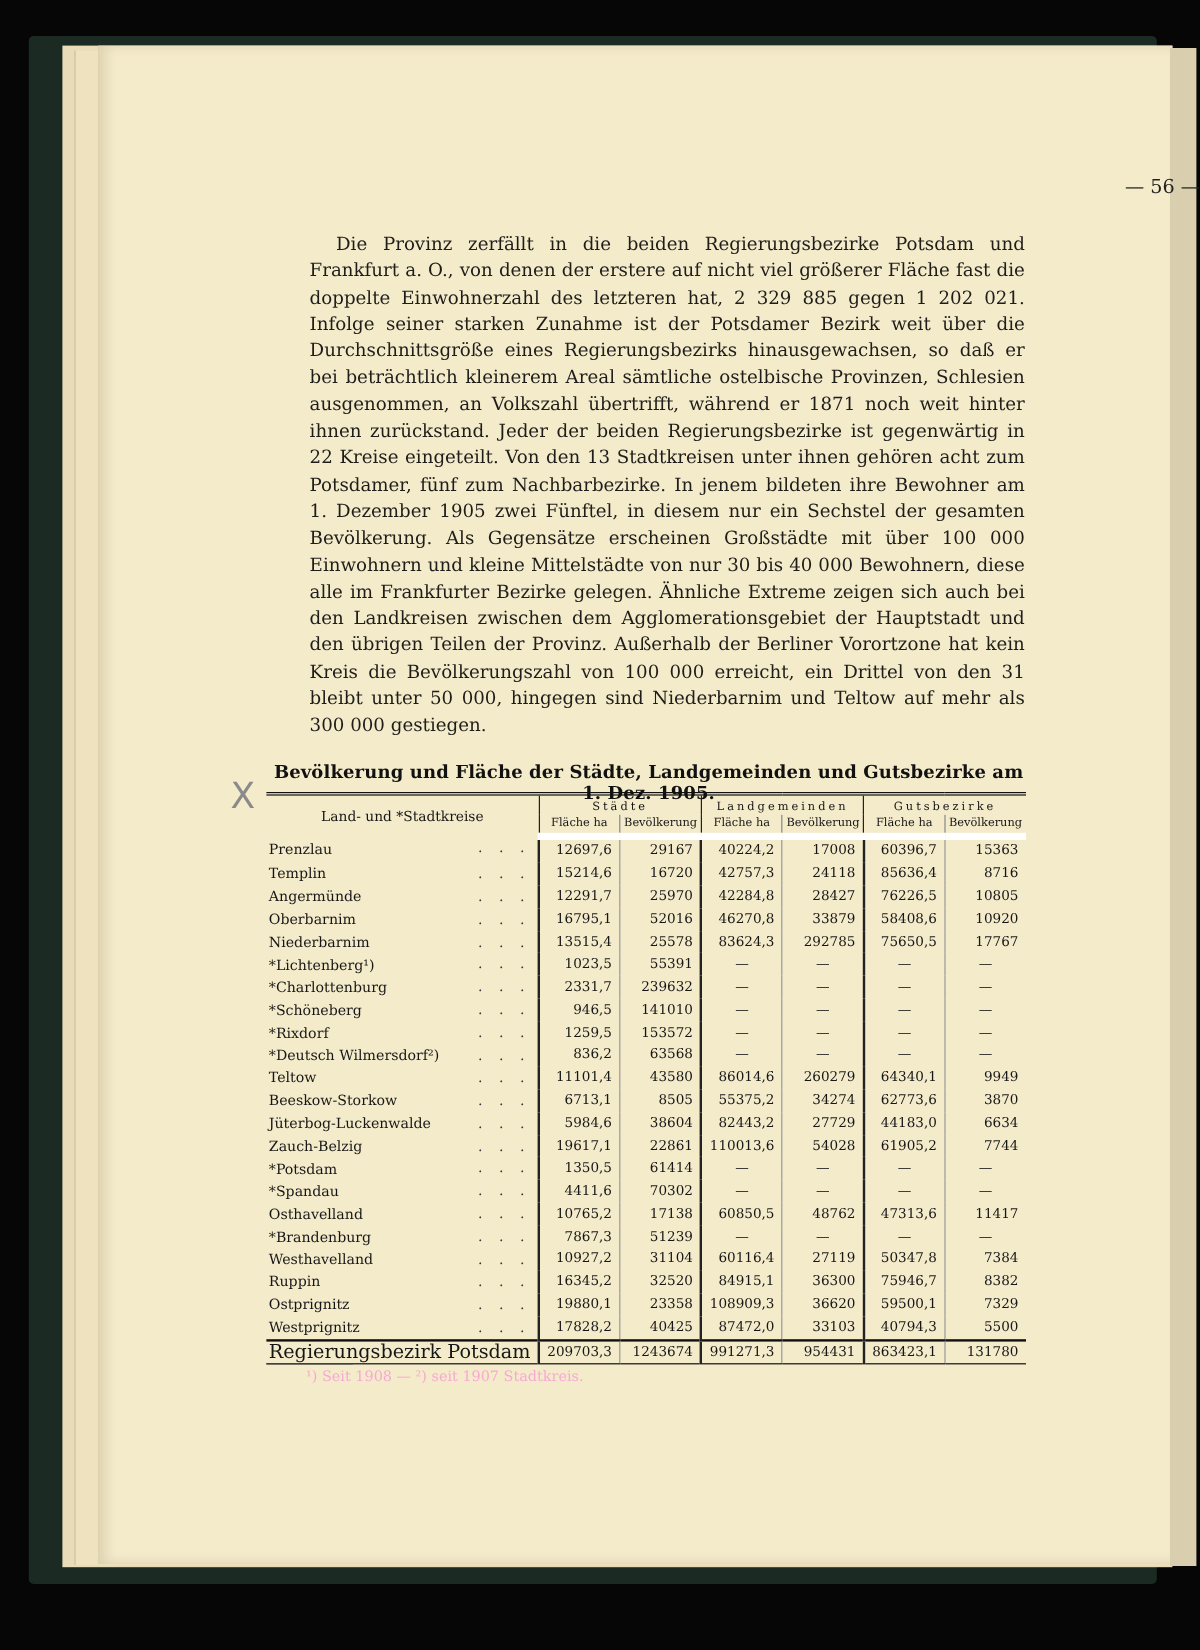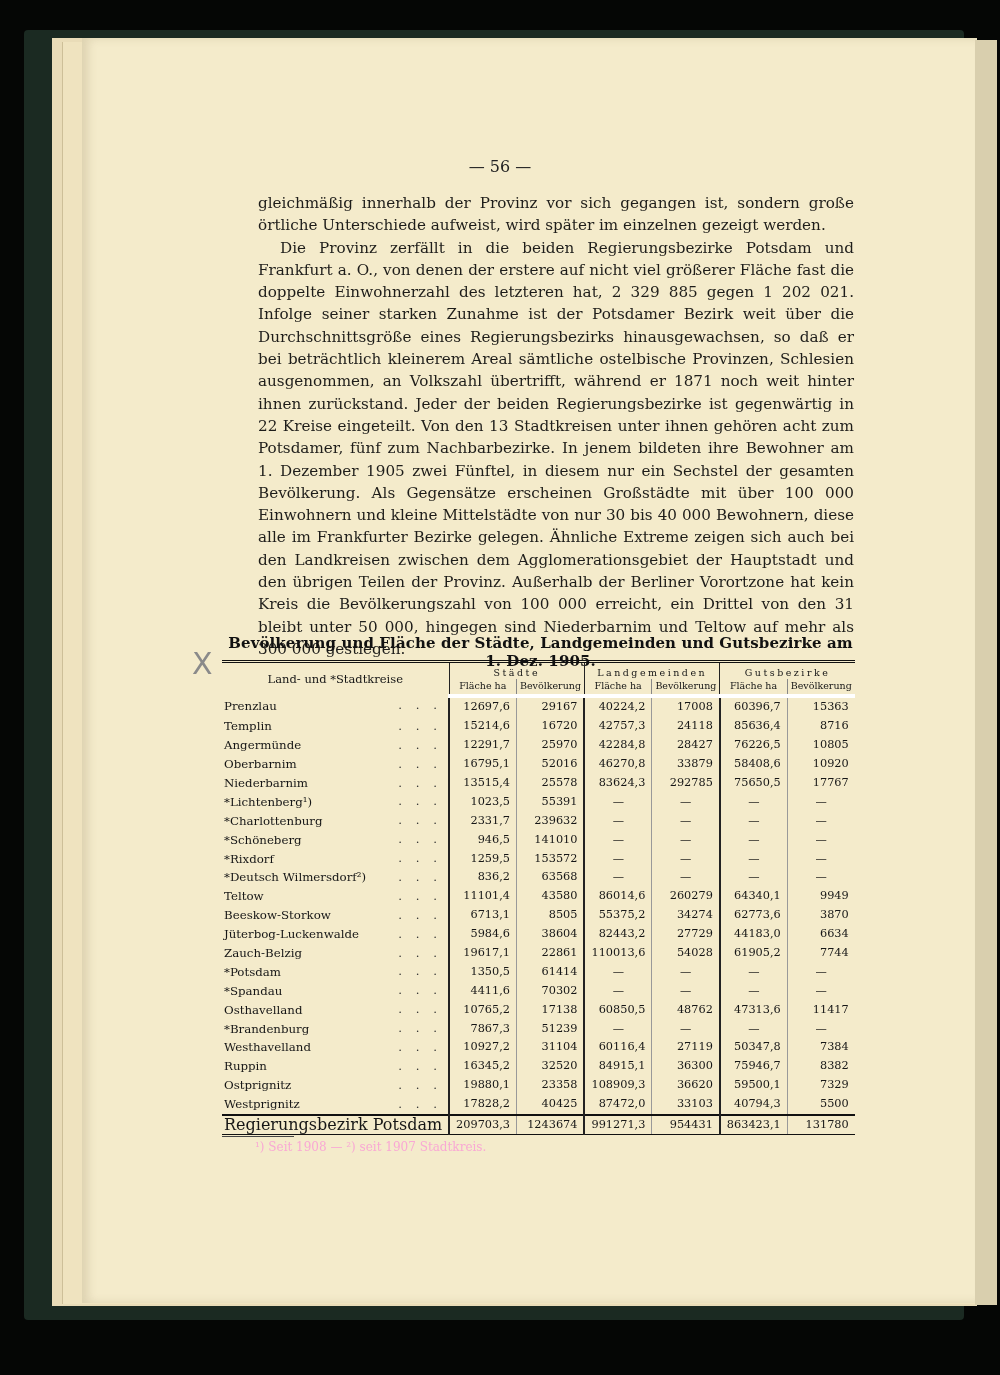--- a/index.html
+++ b/index.html
@@ -23,21 +23,21 @@
   .page {
     position: absolute; left: 82px; top: 38px; width: 895px; height: 1265px;
     background: #f4ebcb;
     box-shadow: inset 6px 0 10px rgba(120,100,60,0.18);
   }
   .right-edge {
     position: absolute; left: 975px; top: 40px; width: 22px; height: 1265px;
     background: #d9cfae;
   }
   .page-number {
-    position: absolute; left: 0; width: 1000px; top: 157px; text-align: center;
+    position: absolute; left: 0; width: 1000px; top: 146px; text-align: right;
     font-size: 16px; color: #222;
   }
   .body-text {
     position: absolute; left: 258px; top: 192px; width: 596px;
     font-size: 15.2px; line-height: 22.3px; color: #1e1d1a;
     text-align: justify;
   }
   .body-text p { margin: 0; }
   .body-text p.indent { text-indent: 22px; }
   .body-text p.first { text-indent: 0; }
@@ -61,21 +61,21 @@
     font-weight: normal; font-size: 9.5px; padding: 1px 3px; line-height: 11px;
     border-left: 1px solid #222;
     text-align: center;
   }
   table.stats th.name-head {
     border-left: none; font-size: 11.5px; width: 205px; vertical-align: middle;
   }
   table.stats th.group { letter-spacing: 2.5px; font-size: 9.5px; padding-top: 4px; margin-top: 17px; }
   table.stats th.sub { border-top: none; }
   table.stats th.sub-inner { border-left: 1px solid #888; }
-  table.stats thead tr:last-child th { border-bottom: 4px solid #ffffff; padding-bottom: 3px; }
+  table.stats thead tr:last-child th { border-bottom: 6px solid #ffffff; padding-bottom: 3px; }
   table.stats td {
     padding: 0 6px; height: 18.9px; line-height: 18px; text-align: right;
     border-left: 2px solid #222; white-space: nowrap;
   }
   table.stats td.inner { border-left: 1px solid #999; }
   table.stats td.name {
     text-align: left; border-left: none; padding-left: 2px;
     font-size: 11.8px; position: relative;
   }
   table.stats td.name .label { background: transparent; }
@@ -101,21 +101,20 @@
 
 <div class="cover"></div>
 <div class="page-stack"></div>
 <div class="page-stack2"></div>
 <div class="page"></div>
 <div class="right-edge"></div>
 
 <div class="page-number">— 56 —</div>
 
 <div class="body-text">
-  <p class="first">gleichmäßig innerhalb der Provinz vor sich gegangen ist, sondern große örtliche Unterschiede aufweist, wird später im einzelnen gezeigt werden.</p>
   <p class="indent">Die Provinz zerfällt in die beiden Regierungsbezirke Potsdam und Frankfurt a. O., von denen der erstere auf nicht viel größerer Fläche fast die doppelte Einwohnerzahl des letzteren hat, 2 329 885 gegen 1 202 021. Infolge seiner starken Zunahme ist der Potsdamer Bezirk weit über die Durchschnittsgröße eines Regierungsbezirks hinausgewachsen, so daß er bei beträchtlich kleinerem Areal sämtliche ostelbische Provinzen, Schlesien ausgenommen, an Volkszahl übertrifft, während er 1871 noch weit hinter ihnen zurückstand. Jeder der beiden Regierungsbezirke ist gegenwärtig in 22 Kreise eingeteilt. Von den 13 Stadtkreisen unter ihnen gehören acht zum Potsdamer, fünf zum Nachbarbezirke. In jenem bildeten ihre Bewohner am 1. Dezember 1905 zwei Fünftel, in diesem nur ein Sechstel der gesamten Bevölkerung. Als Gegensätze erscheinen Großstädte mit über 100 000 Einwohnern und kleine Mittelstädte von nur 30 bis 40 000 Bewohnern, diese alle im Frankfurter Bezirke gelegen. Ähnliche Extreme zeigen sich auch bei den Landkreisen zwischen dem Agglomerationsgebiet der Hauptstadt und den übrigen Teilen der Provinz. Außerhalb der Berliner Vorortzone hat kein Kreis die Bevölkerungszahl von 100 000 erreicht, ein Drittel von den 31 bleibt unter 50 000, hingegen sind Niederbarnim und Teltow auf mehr als 300 000 gestiegen.</p>
 </div>
 
 <div class="pencil-mark">X</div>
 
 <div class="table-title">Bevölkerung und Fläche der Städte, Landgemeinden und Gutsbezirke am 1. Dez. 1905.</div>
 
 <table class="stats">
   <thead>
     <tr>

